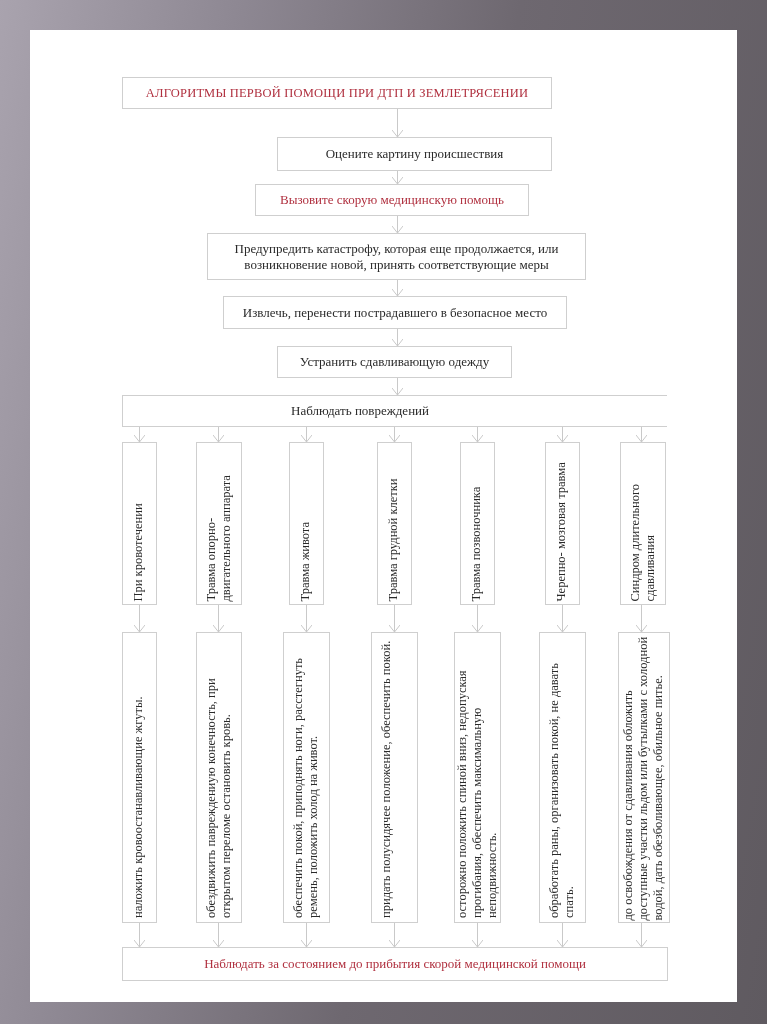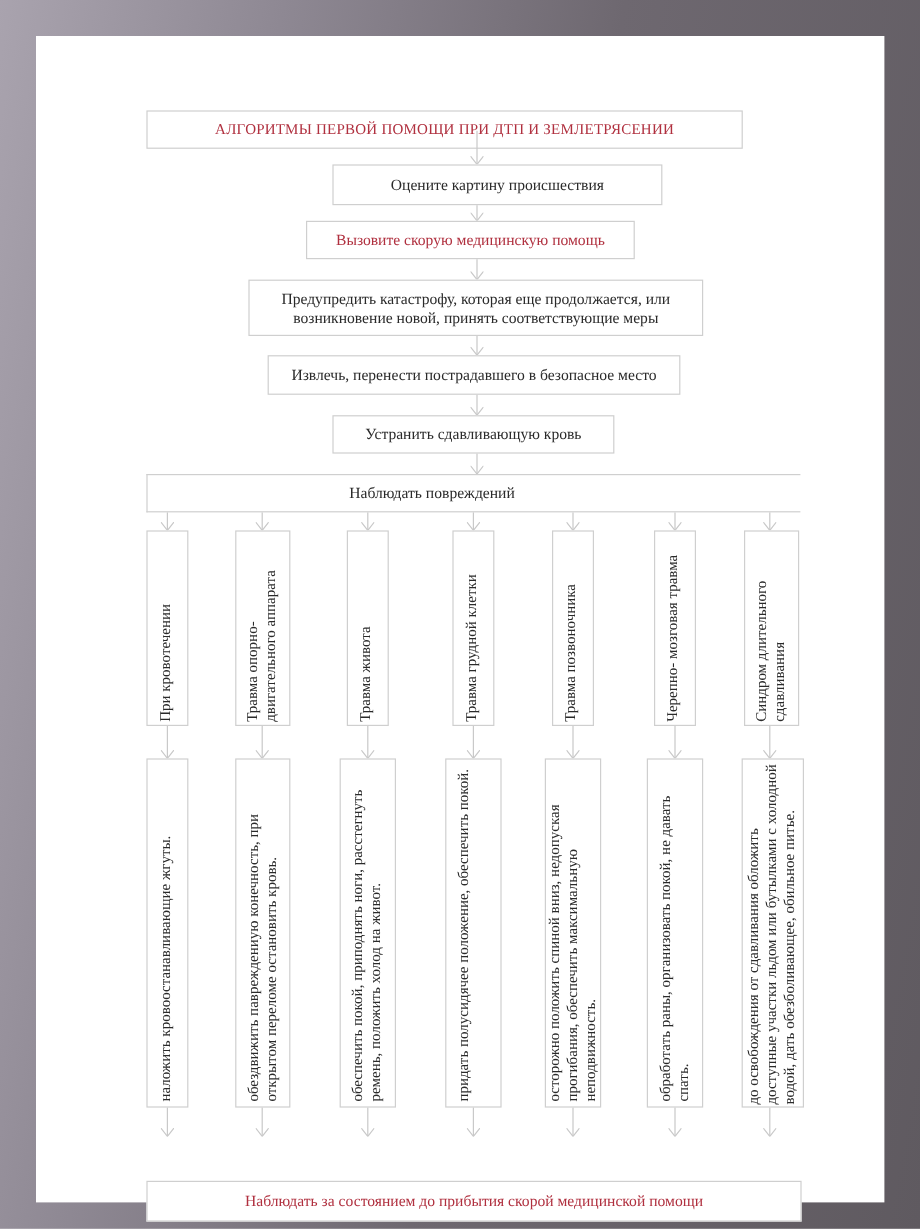--- a/index.html
+++ b/index.html
@@ -32,21 +32,21 @@
   .arrow {
     position:absolute; width:10px; height:7px;
   }
   .arrow svg { display:block; }
 </style>
 </head>
 <body>
 
 <div class="page"></div>
 
-<div class="box red title" style="left:122px; top:92px; width:497px; height:32px;">АЛГОРИТМЫ ПЕРВОЙ ПОМОЩИ ПРИ ДТП И ЗЕМЛЕТРЯСЕНИИ</div>
+<div class="box red title" style="left:122px; top:77px; width:430px; height:32px;">АЛГОРИТМЫ ПЕРВОЙ ПОМОЩИ ПРИ ДТП И ЗЕМЛЕТРЯСЕНИИ</div>
 
 <div class="line" style="left:397px; top:109px; width:1px; height:28px;"></div>
 <div class="arrow" style="left:392px; top:130px;">
     <svg width="11" height="7">
       <polyline points="0,0 5.5,7 11,0" fill="none" stroke="#c9c9c9" stroke-width="1"></polyline>
     </svg>
   </div>
 
 <div class="box" style="left:277px; top:137px; width:275px; height:34px;">Оцените картину происшествия</div>
 
@@ -77,21 +77,21 @@
 
 <div class="box" style="left:223px; top:296px; width:344px; height:33px;">Извлечь, перенести пострадавшего в безопасное место</div>
 
 <div class="line" style="left:397px; top:329px; width:1px; height:17px;"></div>
 <div class="arrow" style="left:392px; top:339px;">
     <svg width="11" height="7">
       <polyline points="0,0 5.5,7 11,0" fill="none" stroke="#c9c9c9" stroke-width="1"></polyline>
     </svg>
   </div>
 
-<div class="box" style="left:277px; top:346px; width:235px; height:32px;">Устранить сдавливающую кровь</div>
+<div class="box" style="left:277px; top:346px; width:235px; height:32px;">Устранить сдавливающую одежду</div>
 
 <div class="line" style="left:397px; top:378px; width:1px; height:17px;"></div>
 <div class="arrow" style="left:392px; top:388px;">
     <svg width="11" height="7">
       <polyline points="0,0 5.5,7 11,0" fill="none" stroke="#c9c9c9" stroke-width="1"></polyline>
     </svg>
   </div>
 
 <div class="box open-right" style="left:122px; top:395px; width:545px; height:32px; justify-content:flex-start; padding-left:168px;">Наблюдать повреждений</div>
 
@@ -263,13 +263,13 @@
 <div class="box vbox" style="left:618px; top:632px; width:52px; height:291px;">
   <div class="vtext" style="width:285px; height:48px; left:-117px; top:121px; line-height:15px;">до освобождения от сдавливания обложить доступные участки льдом или бутылками с холодной водой, дать обезболивающее, обильное питье.</div>
 </div>
 <div class="line" style="left:641px; top:923px; width:1px; height:24px;"></div>
 <div class="arrow" style="left:636px; top:940px;">
     <svg width="11" height="7">
       <polyline points="0,0 5.5,7 11,0" fill="none" stroke="#c9c9c9" stroke-width="1"></polyline>
     </svg>
   </div>
 
-<div class="box red" style="left:122px; top:984px; width:546px; height:34px;">Наблюдать за состоянием до прибытия скорой медицинской помощи</div>
+<div class="box red" style="left:122px; top:947px; width:546px; height:34px;">Наблюдать за состоянием до прибытия скорой медицинской помощи</div>
 
 </body></html>

